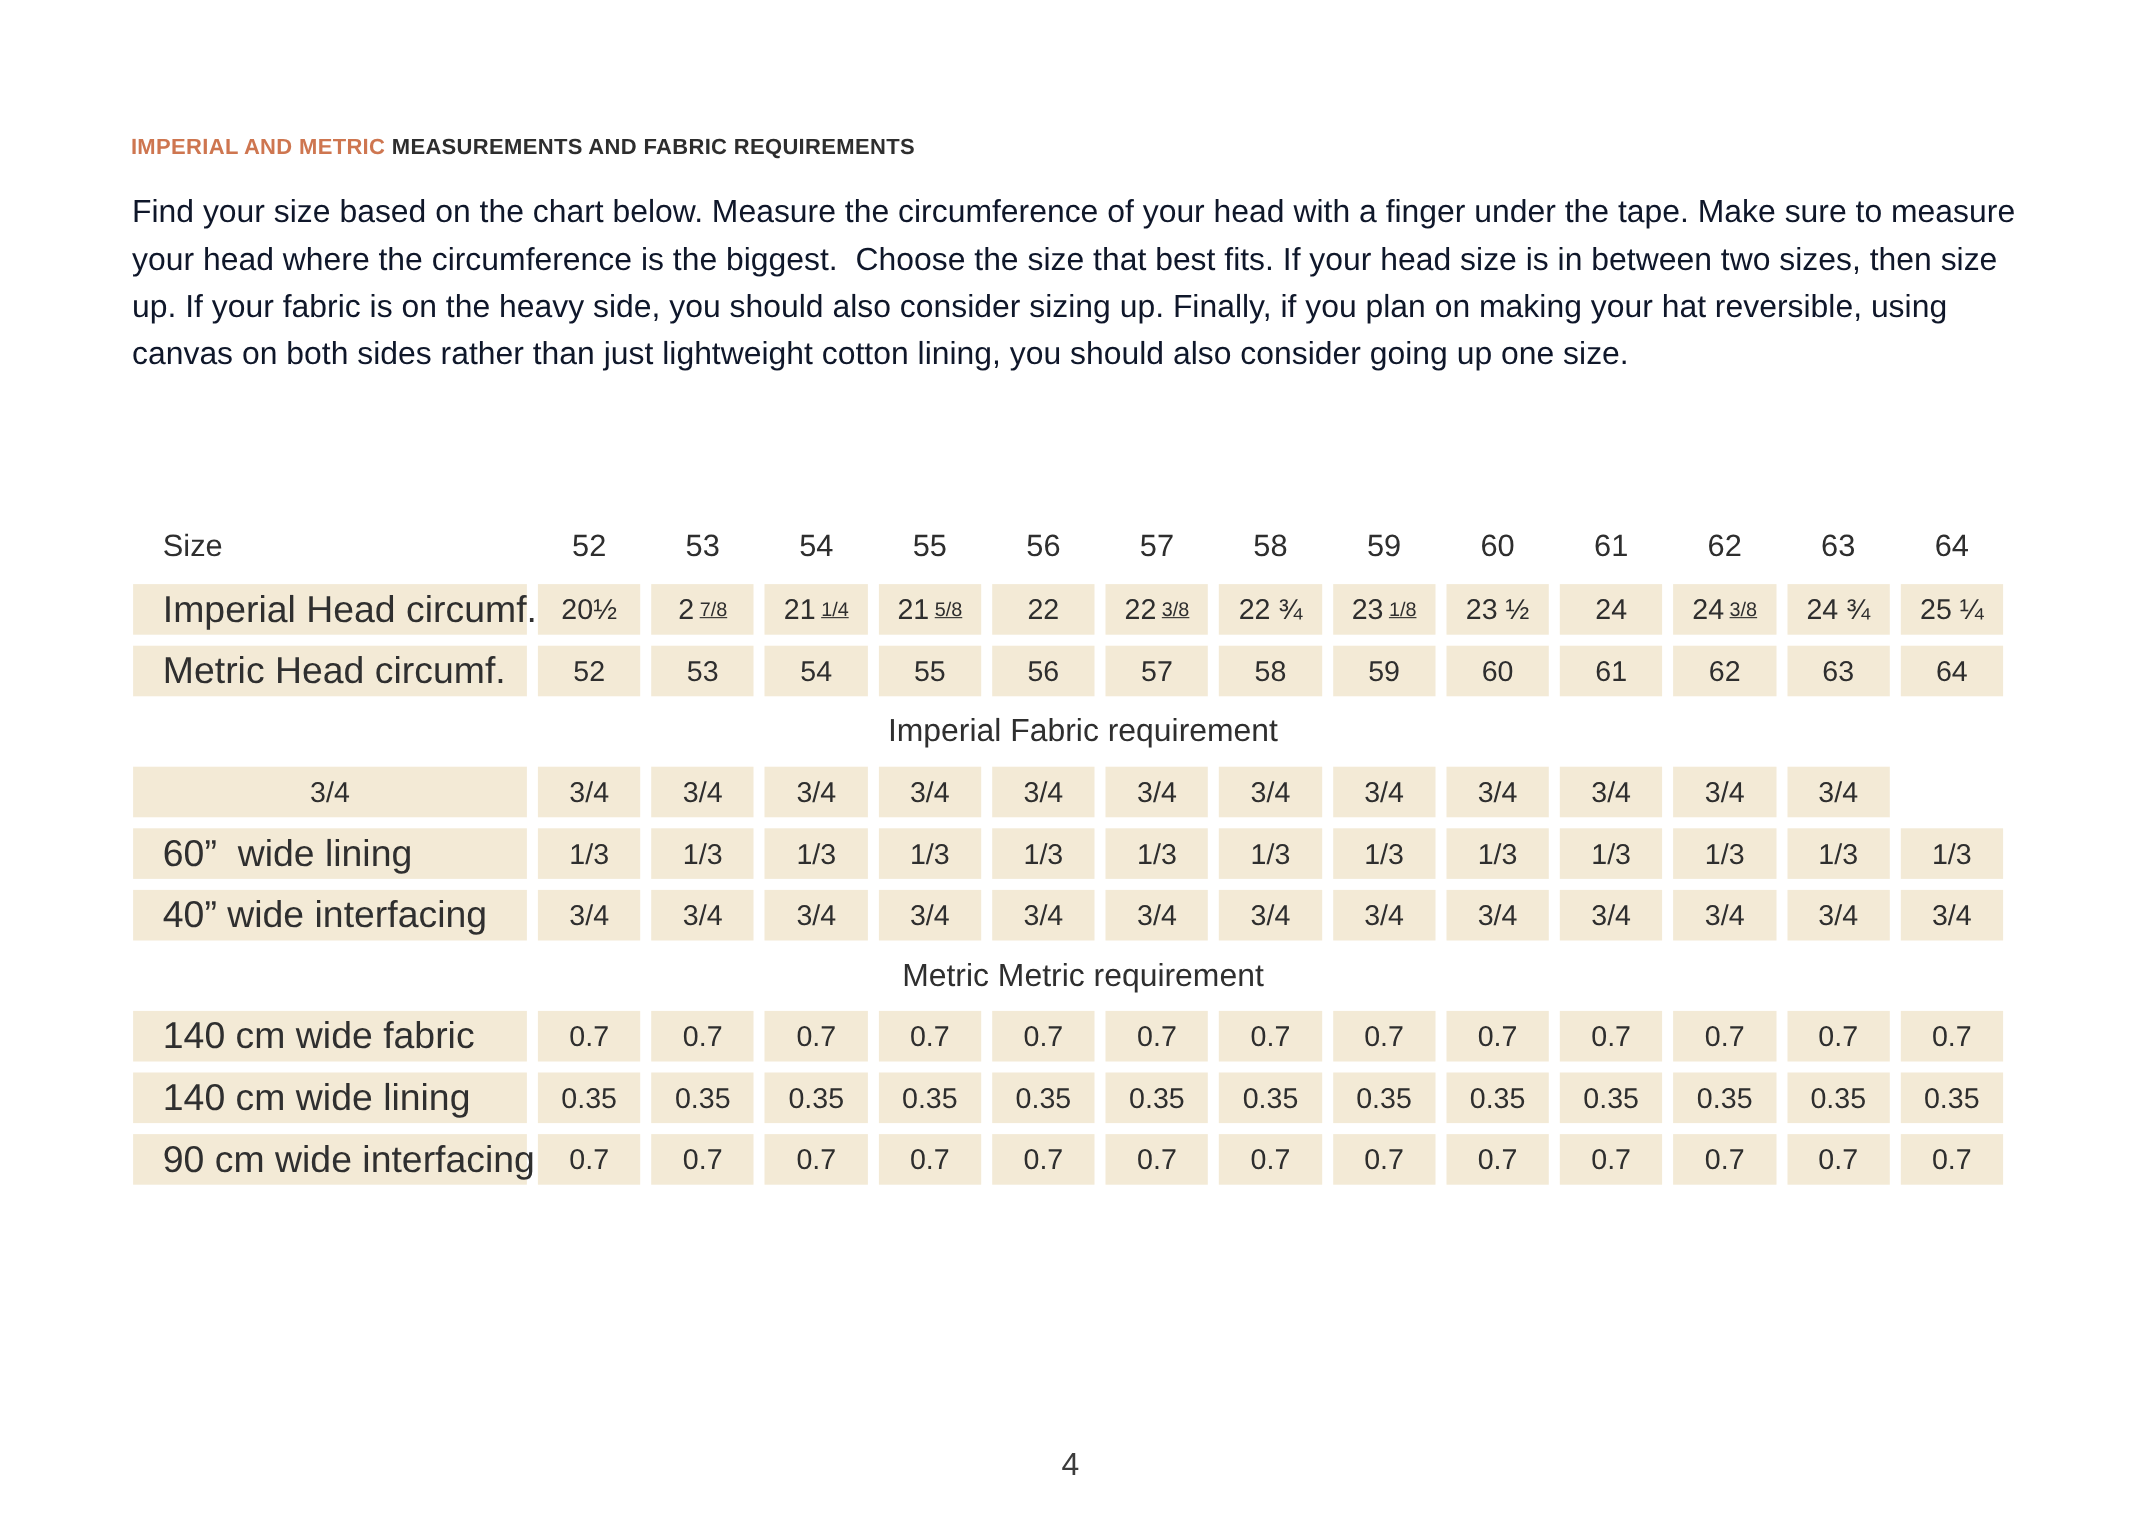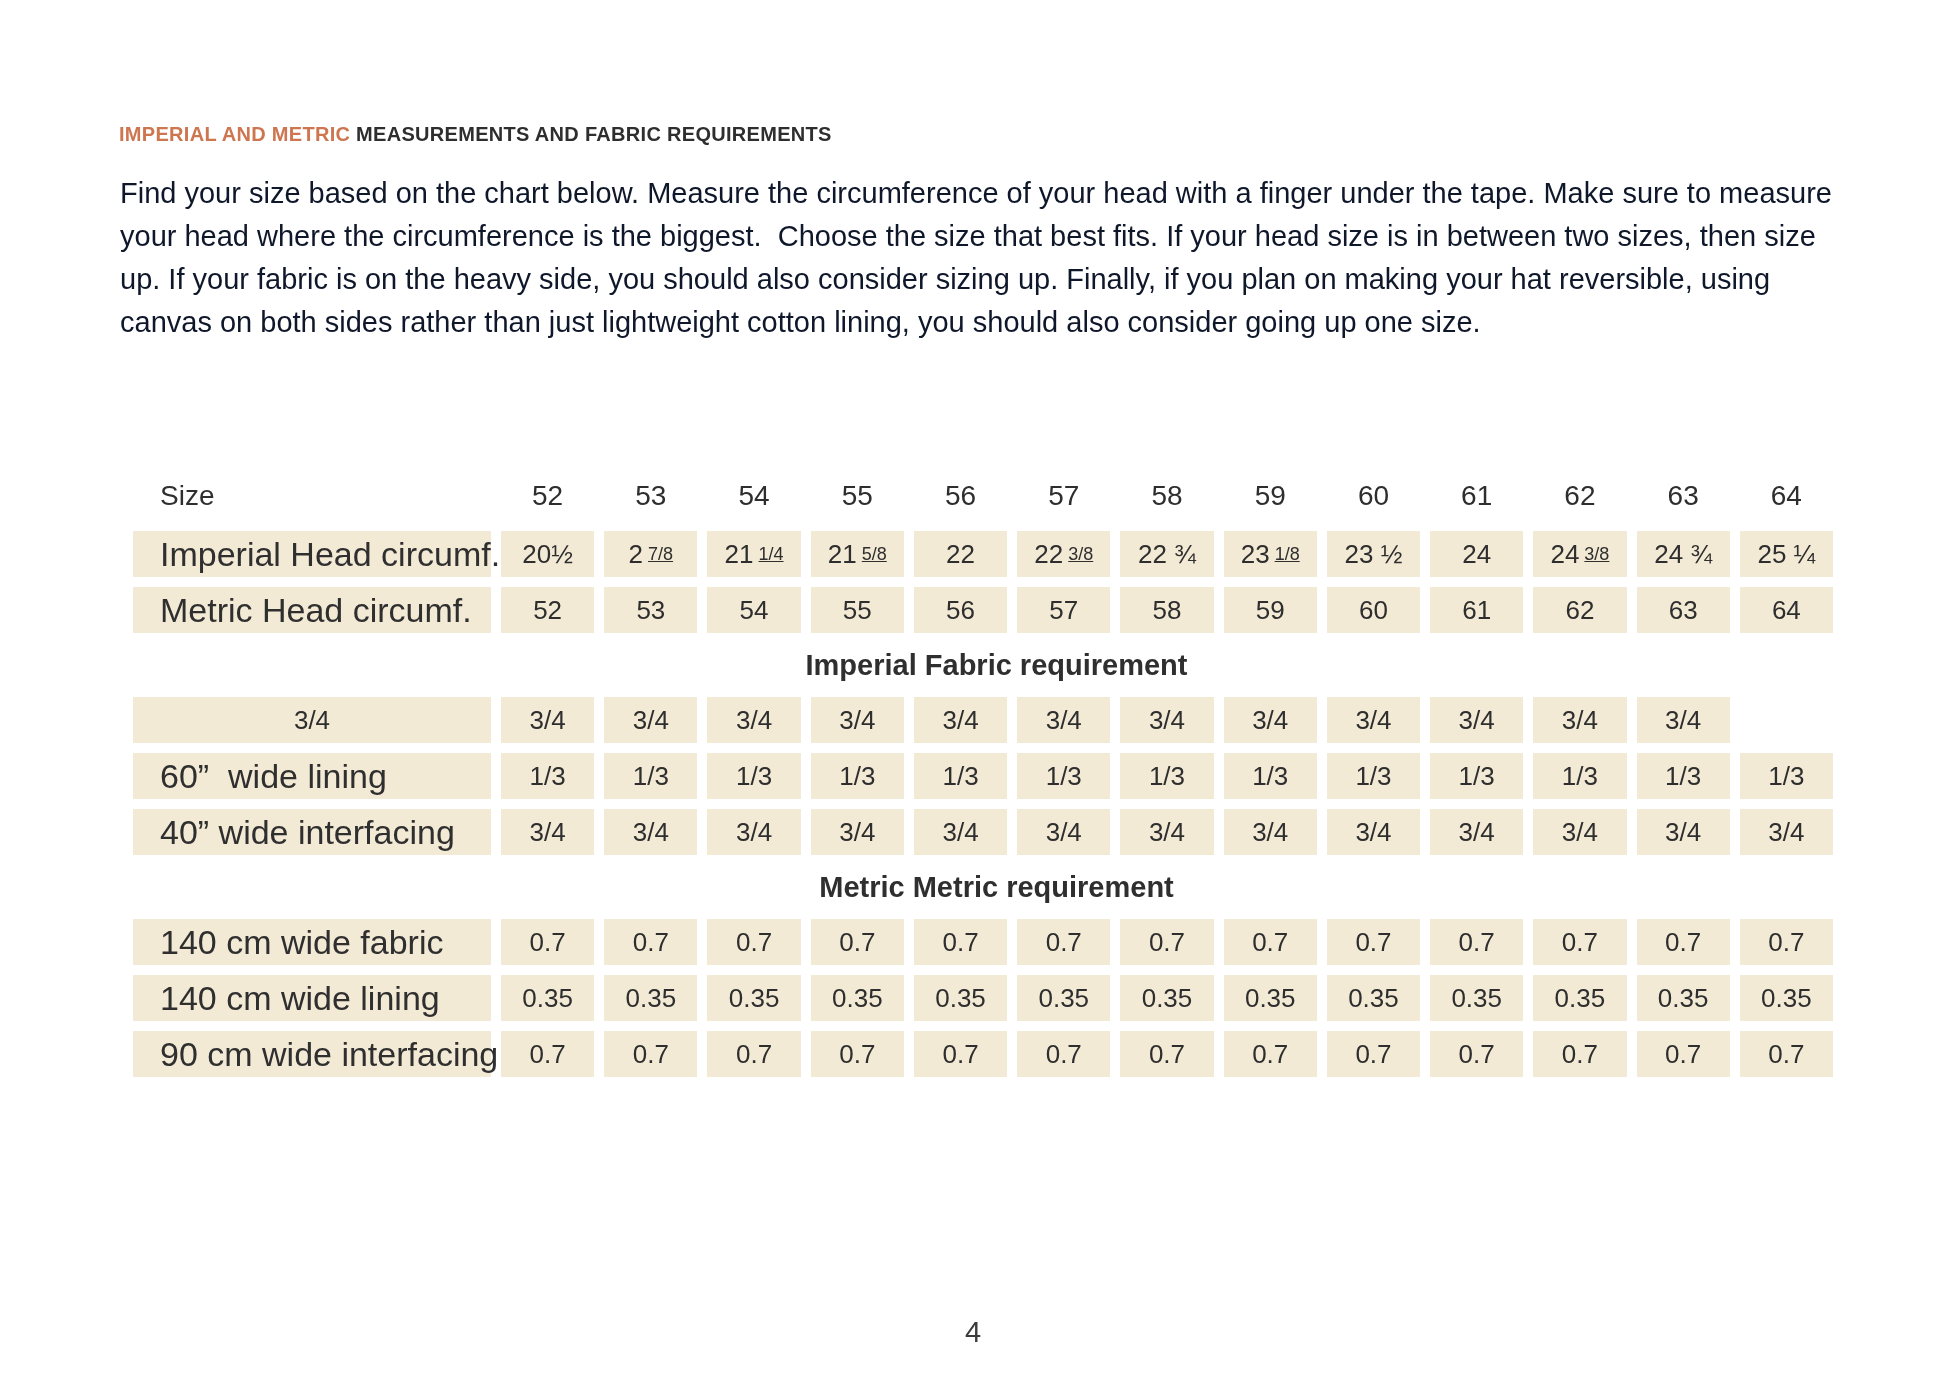--- a/index.html
+++ b/index.html
@@ -17,30 +17,30 @@
     font-size:20px; font-weight:bold; letter-spacing:0.3px;
     white-space:pre; color:#2e2e2e;
   }
   .title .accent { color:#ce7650; }
   .intro {
     position:absolute; left:120px; top:172px; width:1726px;
     font-size:29px; line-height:43px; color:#0f172a;
     white-space:pre-wrap;
   }
   .size-table {
-    position:absolute; left:133px; top:476px; width:1700px;
+    position:absolute; left:121px; top:476px; width:1700px;
   }
   .trow {
     display:grid;
     grid-template-columns:358px repeat(13, 1fr);
     column-gap:10px;
   }
   .trow.header { height:40px; margin-bottom:15px; }
   .trow.data   { height:46px; margin-bottom:10px; }
-  .trow.section{ display:block; height:44px; margin:8px 0 10px 0;font-weight:bold; }
+  .trow.section{ display:block; height:44px; margin:8px 0 10px 0; }
   .cell {
     display:flex; align-items:center; justify-content:center;
     font-size:26px; color:#2e2e2e;
   }
   .cell.bg { background:#f3ead6; }
   .cell.label {
     justify-content:flex-start; padding-left:27px;
     font-size:34px; white-space:pre; color:#2f2f2f;
   }
   .trow.header .cell { font-size:28px; }

